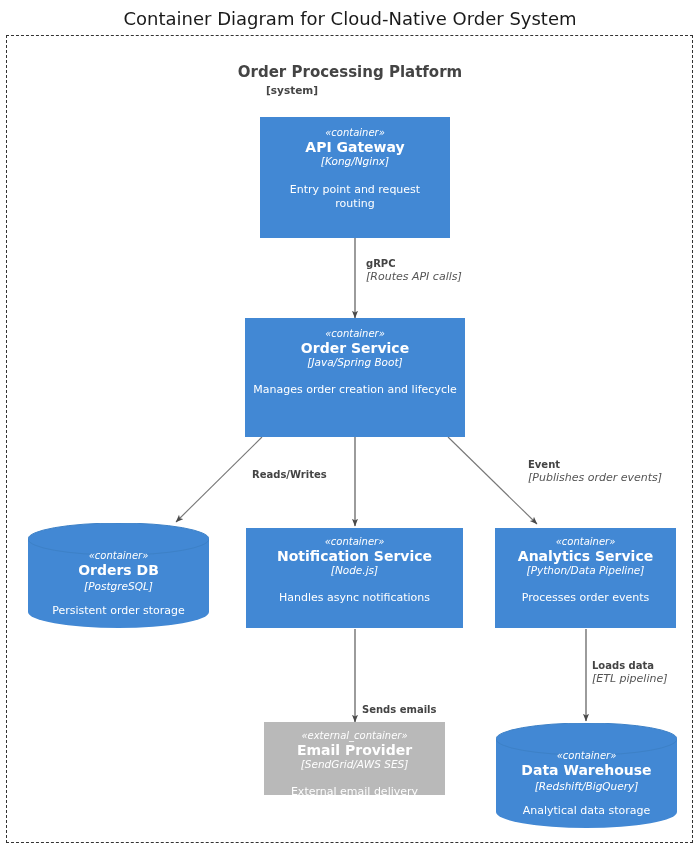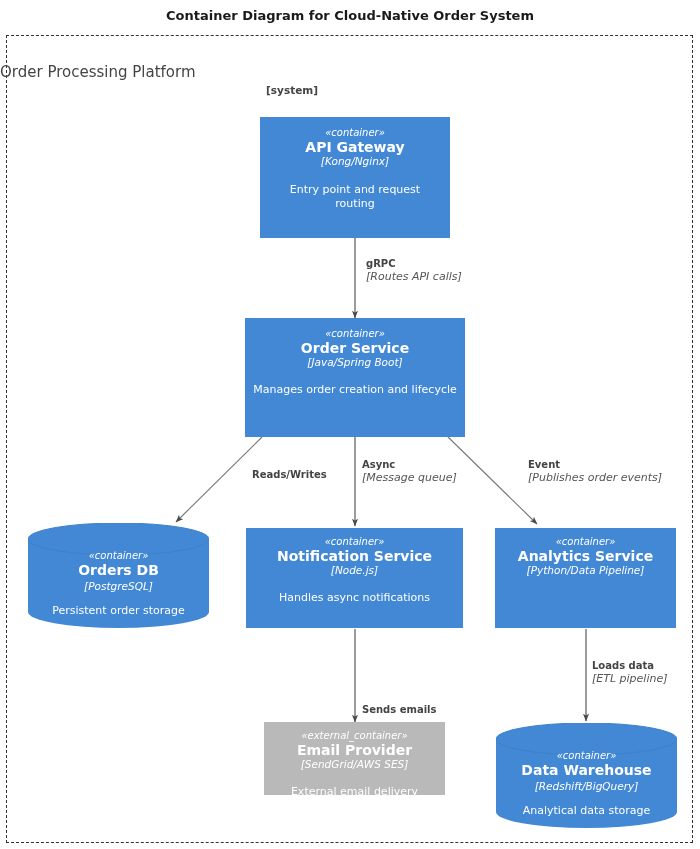--- a/index.html
+++ b/index.html
@@ -18,44 +18,45 @@
     overflow: hidden;
   }
 
   
   .diagram-title {
     position: absolute;
     left: 0;
     top: 8px;
     width: 700px;
     text-align: center;
-    font-size: 13px;
-    font-weight: bold;
+    font-size: 18px;
+    font-weight: normal;
     color: #1a1a1a;
     letter-spacing: 0px;
   }
 
   
   .boundary {
     position: absolute;
     left: 6px;
     top: 35px;
     width: 687px;
     height: 808px;
     border: 1.5px dashed #333333;
     box-sizing: border-box;
     background: transparent;
   }
   .boundary-title {
     position: absolute;
     left: 0;
     top: 63px;
     width: 700px;
+    text-align: center;
     font-size: 15px;
-    font-weight: normal;
+    font-weight: bold;
     color: #444444;
   }
   .boundary-subtitle {
     position: absolute;
     left: 0;
     top: 84px;
     width: 584px;
     text-align: center;
     font-size: 10.5px;
     font-weight: bold;
@@ -184,24 +185,20 @@
   <div class="edge-label" style="left:366px; top:258px; width:200px; text-align:left;">
     <span class="el-main">gRPC</span>
     <span class="el-sub">[Routes API calls]</span>
   </div>
 
   <div class="edge-label" style="left:252px; top:469px; width:160px; text-align:left;">
     <span class="el-main">Reads/Writes</span>
     <span class="el-sub"></span>
   </div>
 
-  <div class="edge-label" style="left:362px; top:459px; width:180px; text-align:left;">
-    <span class="el-main">Async</span>
-    <span class="el-sub">[Message queue]</span>
-  </div>
 
   <div class="edge-label" style="left:528px; top:459px; width:200px; text-align:left;">
     <span class="el-main">Event</span>
     <span class="el-sub">[Publishes order events]</span>
   </div>
 
   <div class="edge-label" style="left:362px; top:666px; width:170px; text-align:left;margin-top:38px;">
     <span class="el-main">Sends emails</span>
     <span class="el-sub"></span>
   </div>
@@ -241,20 +238,21 @@
     <div class="node-stereotype">«container»</div>
     <div class="node-name">Notification Service</div>
     <div class="node-tech">[Node.js]</div>
     <div class="node-desc" style="margin-top:14px; width:210px;">Handles async notifications</div>
   </div>
 
   <div class="node box" style="left:495px; top:528px; width:181px; height:100px; padding-top:8px;">
     <div class="node-stereotype">«container»</div>
     <div class="node-name">Analytics Service</div>
     <div class="node-tech">[Python/Data Pipeline]</div>
+    <div class="node-desc" style="margin-top:14px; width:175px;">Processes order events</div>
   </div>
 
   <div class="node external" style="left:264px; top:722px; width:181px; height:73px; padding-top:8px;">
     <div class="node-stereotype">«external_container»</div>
     <div class="node-name">Email Provider</div>
     <div class="node-tech">[SendGrid/AWS SES]</div>
     <div class="node-desc" style="margin-top:14px; width:175px;">External email delivery</div>
   </div>
 
   <div class="cyl" style="left:496px; top:723px; width:181px; height:105px;">

